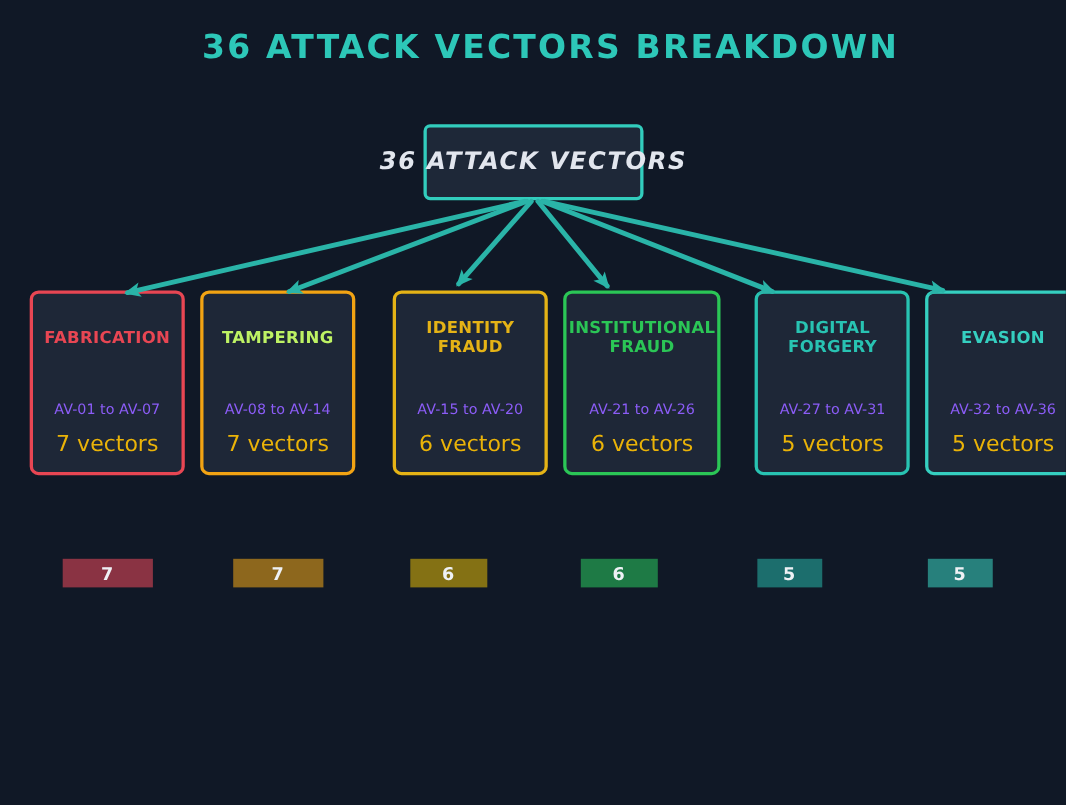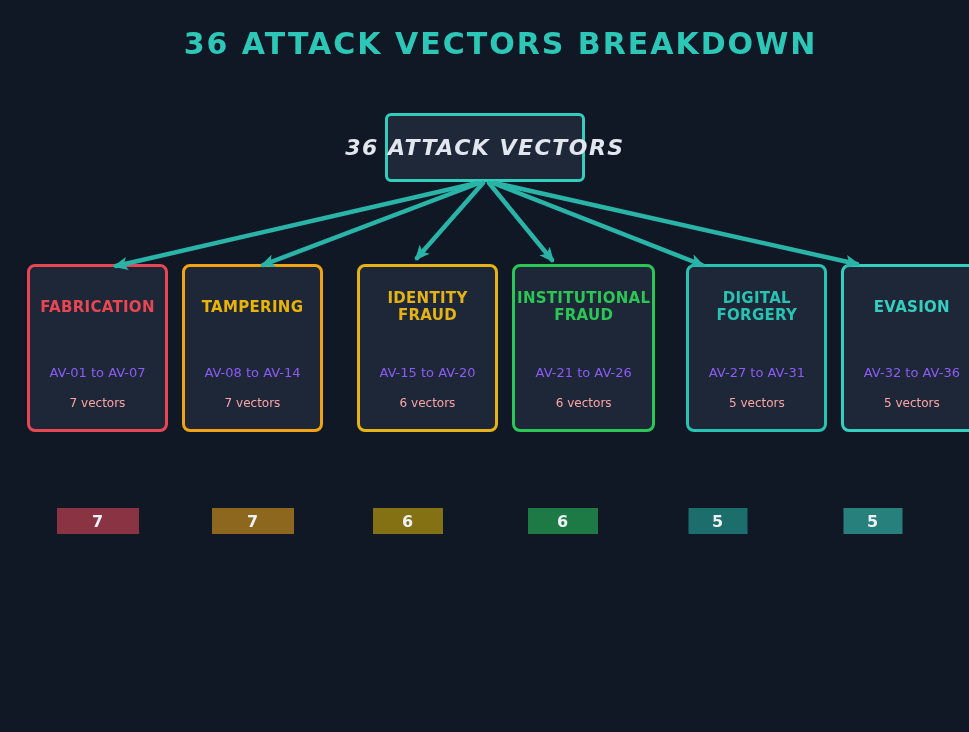--- a/index.html
+++ b/index.html
@@ -39,21 +39,21 @@
   }
   .cat-title{
     margin-top:14px;height:52px;display:flex;align-items:center;justify-content:center;
     text-align:center;font-size:15px;font-weight:bold;letter-spacing:0.3px;
     line-height:17px;padding:0 2px;
   }
   .cat-range{
     margin-top:31px;font-size:13px;color:#8b5cf6;line-height:18px;
   }
   .cat-count{
-    margin-top:10px;font-size:12px;color:#fca5a5;line-height:22px;
+    margin-top:10px;font-size:20px;color:#eab308;line-height:22px;
   }
   .bar-slot{
     position:absolute;top:508px;transform:translateX(-50%);
     height:26px;display:flex;align-items:center;justify-content:center;
   }
   .bar-slot .bar{
     height:26px;display:flex;align-items:center;justify-content:center;
   }
   .bar span{
     font-size:16px;font-weight:bold;color:#eef1f5;
@@ -90,21 +90,21 @@
 
   <div class="cards-row">
 
     <div class="cat-card" style="border-color: rgb(232, 70, 83);">
       <div class="cat-title" style="color: rgb(232, 70, 83);">FABRICATION</div>
       <div class="cat-range">AV-01 to AV-07</div>
       <div class="cat-count">7 vectors</div>
     </div>
 
     <div class="cat-card" style="border-color: rgb(242, 163, 19);">
-      <div class="cat-title" style="color: #eab308;">TAMPERING</div>
+      <div class="cat-title" style="color: #bef264;">TAMPERING</div>
       <div class="cat-range">AV-08 to AV-14</div>
       <div class="cat-count">7 vectors</div>
     </div>
 
     <div class="cat-card" style="border-color: rgb(229, 179, 22); margin-left: 20px;">
       <div class="cat-title" style="color: rgb(229, 179, 22);">IDENTITY FRAUD</div>
       <div class="cat-range">AV-15 to AV-20</div>
       <div class="cat-count">6 vectors</div>
     </div>
 

